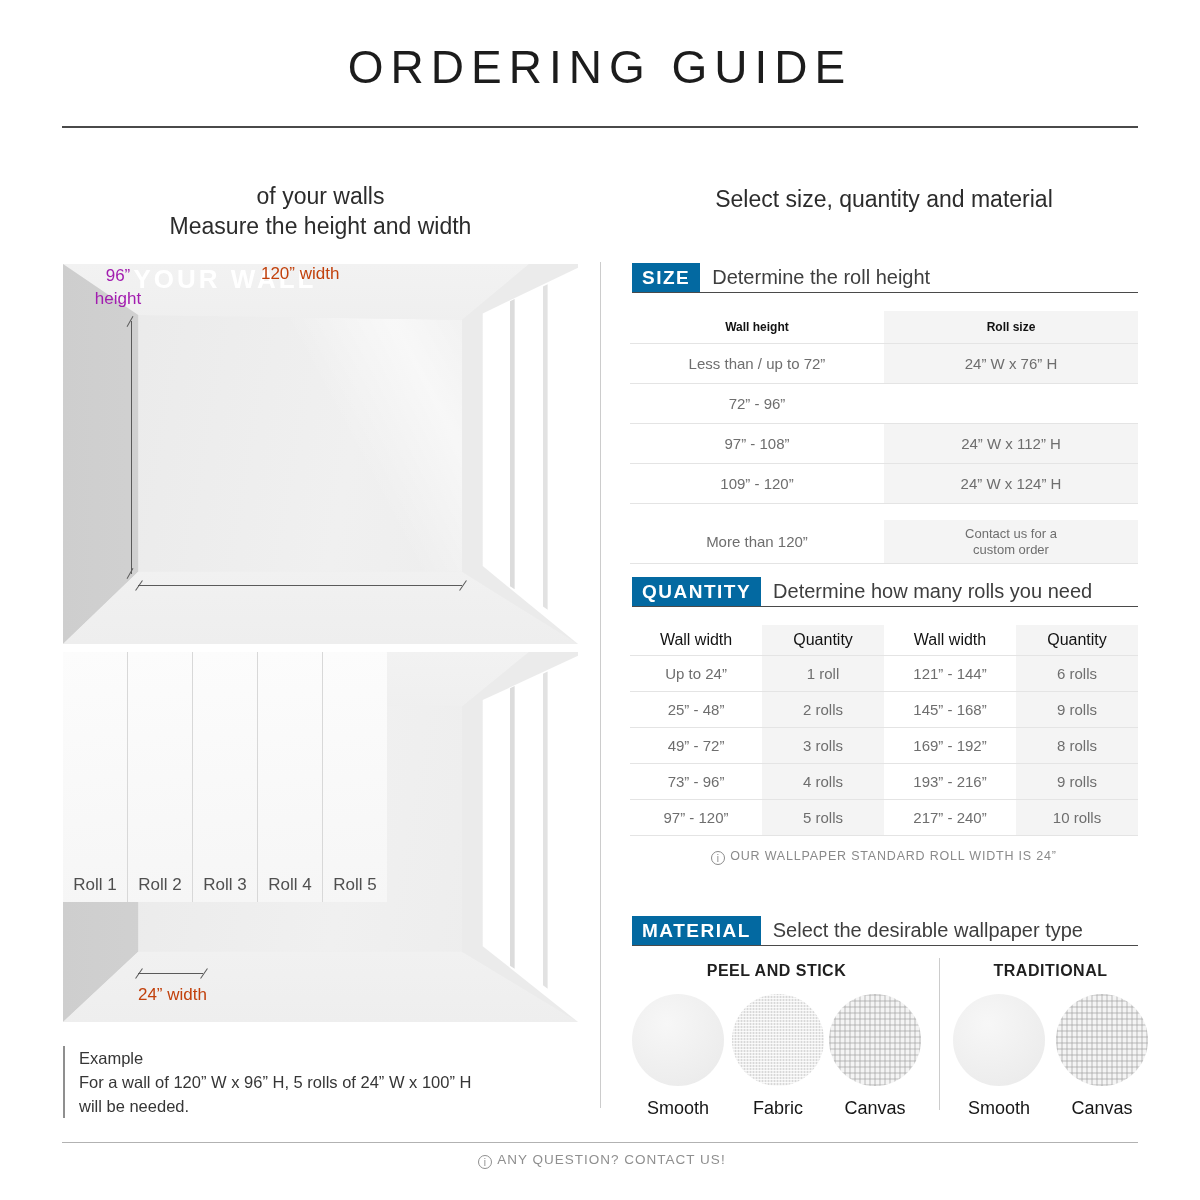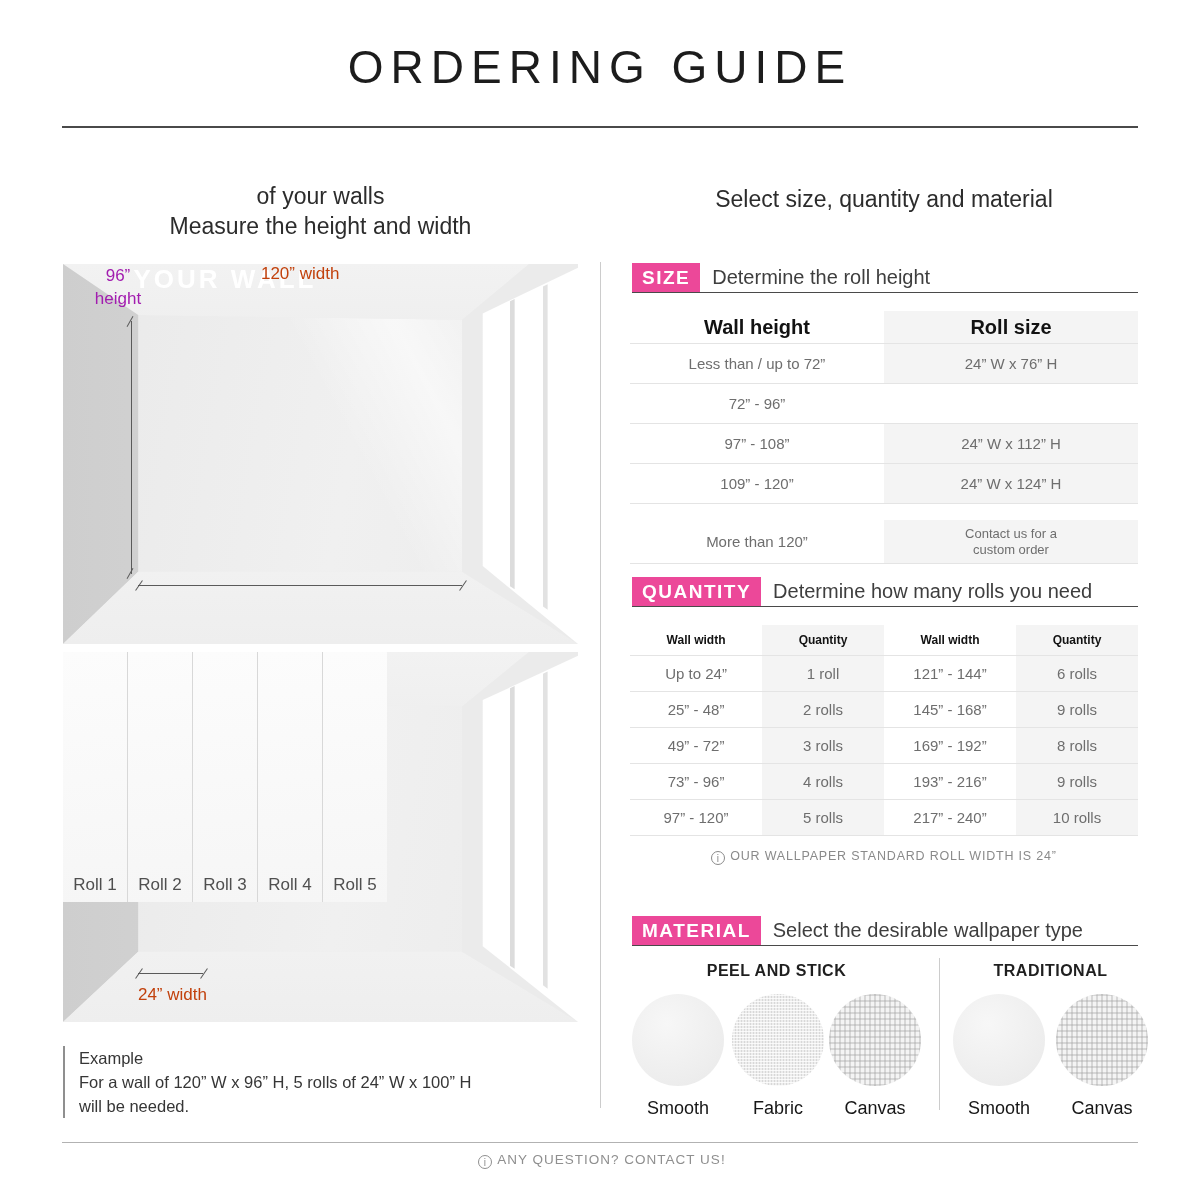--- a/index.html
+++ b/index.html
@@ -67,40 +67,40 @@
                  font-size:17px; color:#4f4f4f; }
 
   
   .example { left:63px; top:1046px; border-left:2px solid #8f8f8f; padding-left:14px;
              font-size:16.5px; line-height:24px; color:#363636; }
 
   
   .section-head { left:632px; width:506px; display:flex; align-items:flex-end;
                   border-bottom:1px solid #4a4a4a; }
   #size-head { top:263px; } #quantity-head { top:577px; } #material-head { top:916px; }
-  .badge { background:#ec4899; color:#ffffff; font-size:19px; font-weight:bold;
+  .badge { background:#0369a1; color:#ffffff; font-size:19px; font-weight:bold;
            letter-spacing:1.5px; padding:4px 10px 3px; }
   .caption { font-size:20px; color:#3e3e3e; margin-left:12px; padding-bottom:3px; }
 
   
   .t-row { display:flex; border-bottom:1px solid #e4e4e4; }
   .c { display:flex; align-items:center; justify-content:center; text-align:center; }
 
   #size-table { left:630px; top:311px; width:508px; }
   .size-h { height:33px; }
-  .size-h .c { font-weight:bold; font-size:20px; color:#121212; }
+  .size-h .c { font-weight:bold; font-size:12px; color:#121212; }
   .size-r { height:40px; }
   .size-r .c { font-size:15px; color:#6e6e6e; }
   .size-c1 { width:50%; } .size-c2 { width:50%; background:#f4f4f4; height:100%; }
   .size-r-last { height:44px;margin-top:16px; }
   .size-r-last .size-c2 { font-size:13px; line-height:16px; white-space:pre-line; }
 
   #qty-table { left:630px; top:625px; width:508px; }
   .qty-h { height:31px; }
-  .qty-h .c { font-weight:bold; font-size:12px; color:#121212; }
+  .qty-h .c { font-weight:normal; font-size:16px; color:#121212; }
   .qty-r { height:36px; }
   .qty-r .c { font-size:15px; color:#6e6e6e; }
   .qc1 { width:26%; } .qc2 { width:24%; background:#f4f4f4; height:100%; }
   .qc3 { width:26%; } .qc4 { width:24%; background:#f4f4f4; height:100%; }
 
   .note { left:630px; top:849px; width:508px; text-align:center; font-size:12.5px;
           letter-spacing:.8px; color:#8a8a8a; }
   .info-icon { display:inline-block; width:14px; height:14px; border:1px solid currentColor;
                border-radius:50%; font-size:10px; line-height:13px; text-align:center;
                vertical-align:-2px; margin-right:5px; font-style:normal; }

